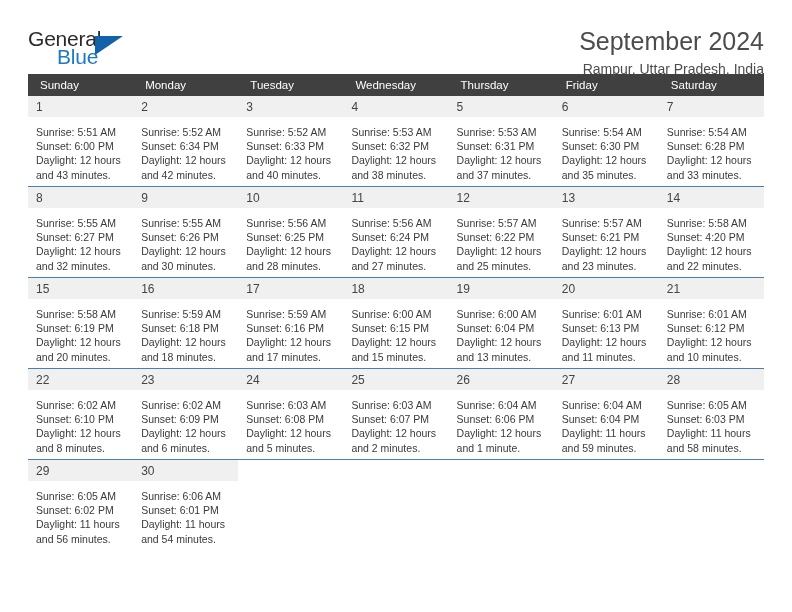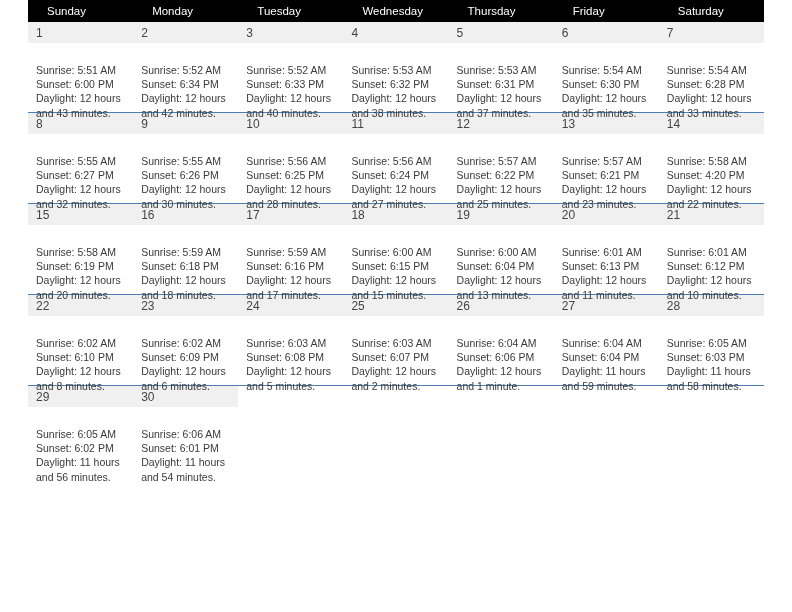--- a/index.html
+++ b/index.html
@@ -81,26 +81,26 @@
     white-space: nowrap;
   }
 
   
   .calendar {
     width: 736px;
     border-collapse: collapse;
     table-layout: fixed;
   }
   .calendar th {
-    background: #000000;
+    background: #404040;
     color: #ffffff;
     font-size: 11.5px;
     font-weight: normal;
     text-align: left;
-    padding: 5px 0 5px 19px;
+    padding: 5px 0 5px 12px;
     height: 21px;
     box-sizing: border-box;
     border: none;
   }
   .week-row > td {
     padding: 0;
     vertical-align: top;
     border-top: 1px solid #4a7fb5;
     height: 90px;
     box-sizing: border-box;
@@ -121,34 +121,48 @@
     color: #444444;
     padding: 4px 0 3px 8px;
     line-height: 14px;
     height: 21px;
     box-sizing: border-box;
   }
   .cell.empty .daynum {
     background: transparent;
   }
   .details {
-    padding: 20px 8px 0 8px;
+    padding: 8px 8px 0 8px;
     font-size: 10.5px;
     line-height: 14.2px;
     color: #3a3a3a;
   }
   .details div {
     white-space: nowrap;
   }
 </style>
 </head>
 <body>
 
 <div class="page">
 
+  <div class="header">
+
+    <div class="logo">
+      <span class="logo-general">General</span>
+      <span class="logo-tri"></span>
+      <span class="logo-blue">Blue</span>
+    </div>
+
+    <div class="titles">
+      <div class="month-title">September 2024</div>
+      <div class="location">Rampur, Uttar Pradesh, India</div>
+    </div>
+
+  </div>
 
   <table class="calendar">
     <thead>
       <tr>
         <th>Sunday</th>
         <th>Monday</th>
         <th>Tuesday</th>
         <th>Wednesday</th>
         <th>Thursday</th>
         <th>Friday</th>

